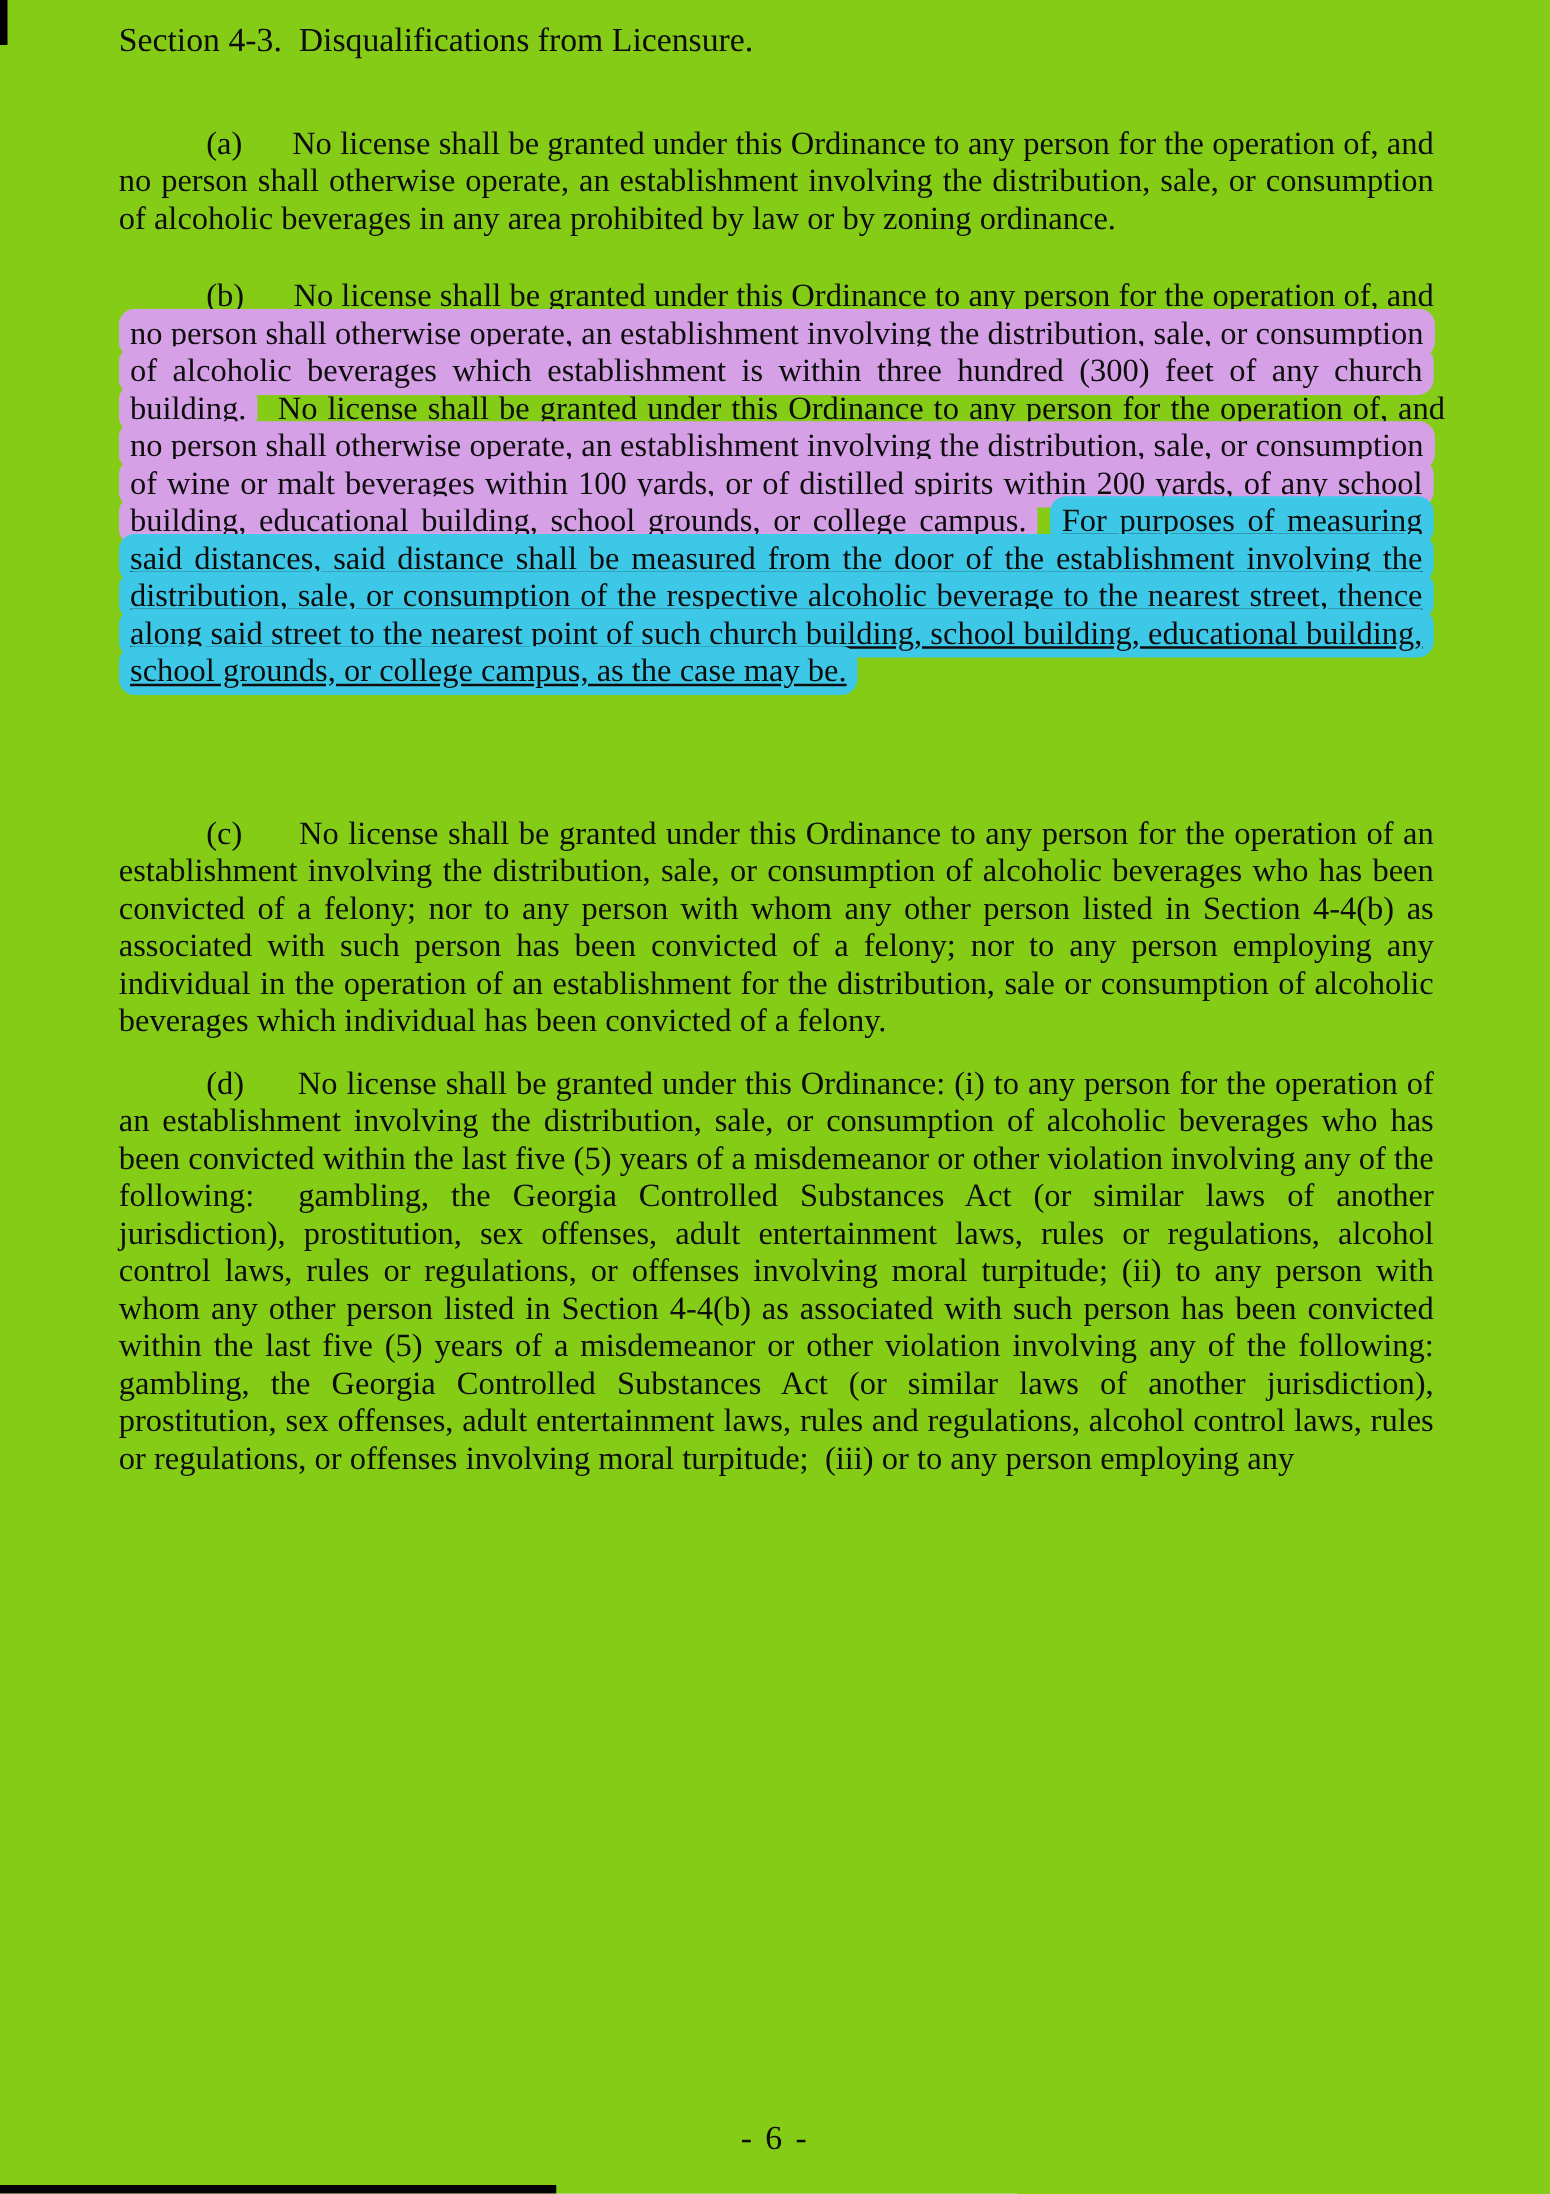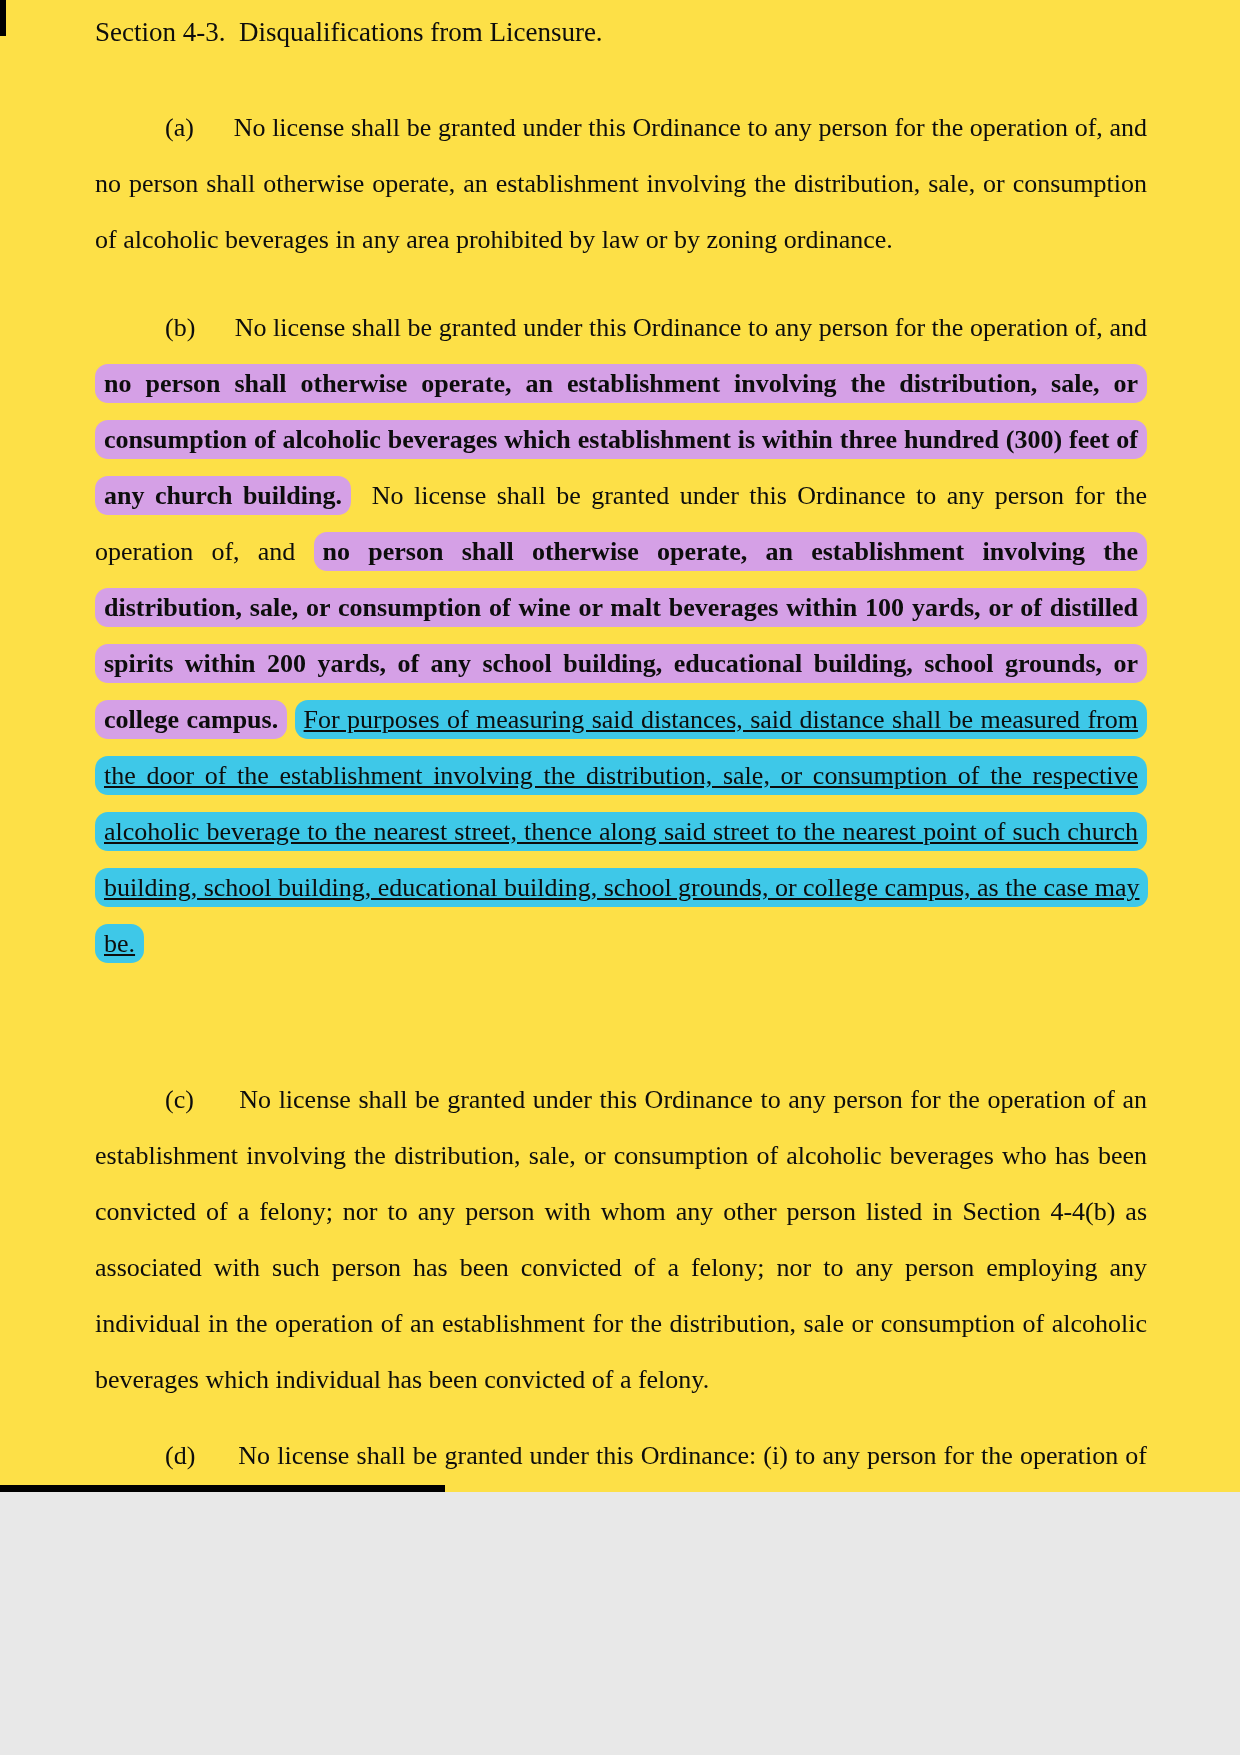--- a/index.html
+++ b/index.html
@@ -1,55 +1,55 @@
 <!DOCTYPE html>
 <html style="--hl-purple: #d5a0e6; --hl-cyan: #3ec8e8;"><head>
 <meta charset="utf-8">
 <style>
   html, body { margin: 0; padding: 0; background: #e8e8e8; }
   .page {
     position: relative;
     width: 1240px;
-    height: 1492px;
+    height: 1755px;
     margin: 0 auto;
-    background: #fde047;
+    background: #84cc16;
     overflow: hidden;
     font-family: "Liberation Serif", "DejaVu Serif", serif;
     color: #0d0d0d;
   }
   .content {
     position: absolute;
     left: 95px;
     top: 12px;
     width: 1052px;
   }
   .doc-title {
     font-size: 27px;
     font-weight: normal;
     margin: 0;
     line-height: 40px;
   }
   .para {
     font-size: 26px;
-    line-height: 56px;
+    line-height: 30px;
     text-align: justify;
     text-indent: 70px;
     margin: 0;
   }
   .para.p-a { margin-top: 48px; }
   .para.p-b { margin-top: 32px; }
   .para.p-c { margin-top: 100px; }
   .para.p-d { margin-top: 20px; }
   .hl {
     padding: 5px 9px;
     border-radius: 13px;
     -webkit-box-decoration-break: clone;
     box-decoration-break: clone;
   }
-  .hl-purple { background: var(--hl-purple, #d5a0e6); font-weight: bold; }
+  .hl-purple { background: var(--hl-purple, #d5a0e6); }
   .hl-cyan   { background: var(--hl-cyan, #3ec8e8); text-decoration: underline; }
   .page-number {
     position: absolute;
     left: 0;
     right: 0;
     top: 1695px;
     text-align: center;
     font-size: 27px;
     letter-spacing: 2px;
   }

